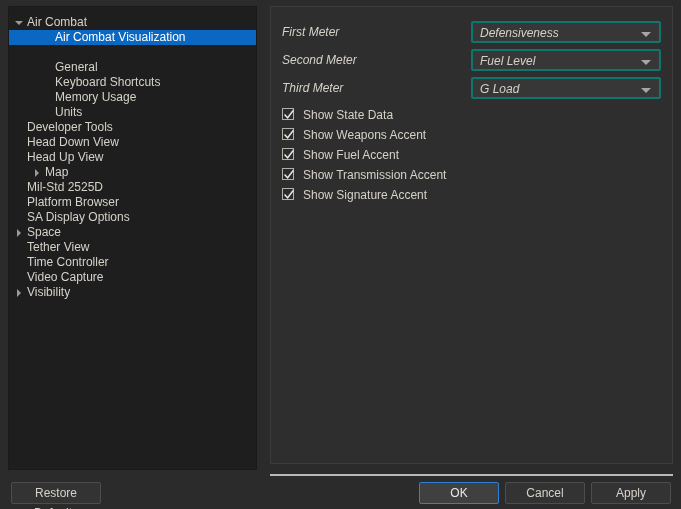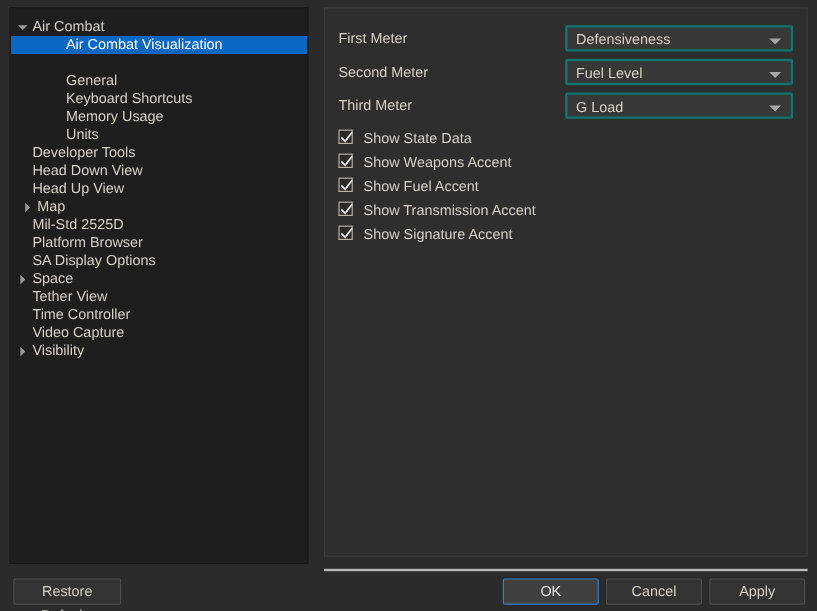--- a/index.html
+++ b/index.html
@@ -93,20 +93,21 @@
     height: 458px;
     background: #2e2e2e;
     border: 1px solid #3c3c3c;
     box-sizing: border-box;
   }
   .form-row {
     position: absolute;
     left: 0;
     width: 100%;
     height: 22px;
+    font-style: italic;
   }
   .form-label {
     position: absolute;
     left: 11px;
     top: 0;
     height: 22px;
     line-height: 22px;
     font-size: 12px;
     color: #d6d2c9;
   }
@@ -218,21 +219,21 @@
           <i></i>
         </span><span class="tree-label">Air Combat</span></div>
       <div class="tree-row lvl1 selected" style="position: absolute; left: 0px; right: 0px; top: 23px;"><span class="tree-label">Air Combat Visualization</span></div>
       <div class="tree-row lvl1" style="position: absolute; left: 0px; right: 0px; top: 53px;"><span class="tree-label">General</span></div>
       <div class="tree-row lvl1" style="position: absolute; left: 0px; right: 0px; top: 68px;"><span class="tree-label">Keyboard Shortcuts</span></div>
       <div class="tree-row lvl1" style="position: absolute; left: 0px; right: 0px; top: 83px;"><span class="tree-label">Memory Usage</span></div>
       <div class="tree-row lvl1" style="position: absolute; left: 0px; right: 0px; top: 98px;"><span class="tree-label">Units</span></div>
       <div class="tree-row lvl0" style="position: absolute; left: 0px; right: 0px; top: 113px;"><span class="tree-label">Developer Tools</span></div>
       <div class="tree-row lvl0" style="position: absolute; left: 0px; right: 0px; top: 128px;"><span class="tree-label">Head Down View</span></div>
       <div class="tree-row lvl0" style="position: absolute; left: 0px; right: 0px; top: 143px;"><span class="tree-label">Head Up View</span></div>
-      <div class="tree-row lvl0" style="position: absolute; left: 4px; right: 0px; top: 158px;"><span class="tree-arrow collapsed">
+      <div class="tree-row lvl0" style="position: absolute; left: 18px; right: 0px; top: 158px;"><span class="tree-arrow collapsed">
           <i></i>
         </span><span class="tree-label">Map</span></div>
       <div class="tree-row lvl0" style="position: absolute; left: 0px; right: 0px; top: 173px;"><span class="tree-label">Mil-Std 2525D</span></div>
       <div class="tree-row lvl0" style="position: absolute; left: 0px; right: 0px; top: 188px;"><span class="tree-label">Platform Browser</span></div>
       <div class="tree-row lvl0" style="position: absolute; left: 0px; right: 0px; top: 203px;"><span class="tree-label">SA Display Options</span></div>
       <div class="tree-row lvl0" style="position: absolute; left: 0px; right: 0px; top: 218px;"><span class="tree-arrow collapsed">
           <i></i>
         </span><span class="tree-label">Space</span></div>
       <div class="tree-row lvl0" style="position: absolute; left: 0px; right: 0px; top: 233px;"><span class="tree-label">Tether View</span></div>
       <div class="tree-row lvl0" style="position: absolute; left: 0px; right: 0px; top: 248px;"><span class="tree-label">Time Controller</span></div>

